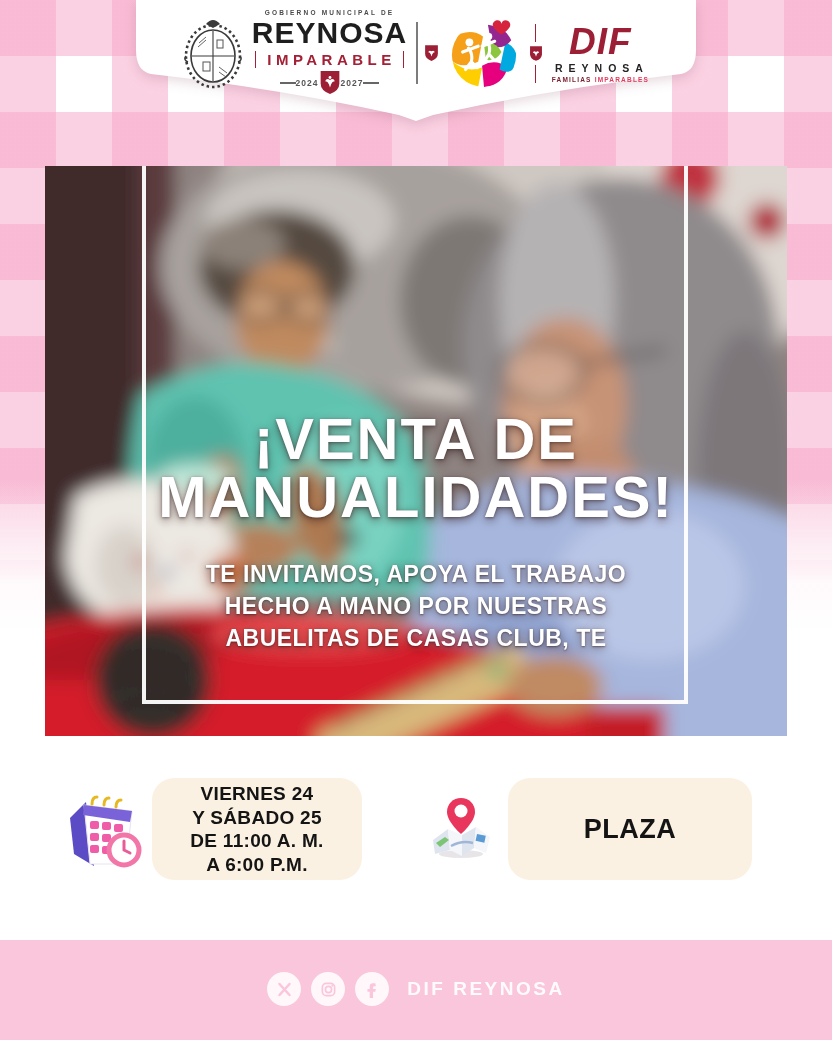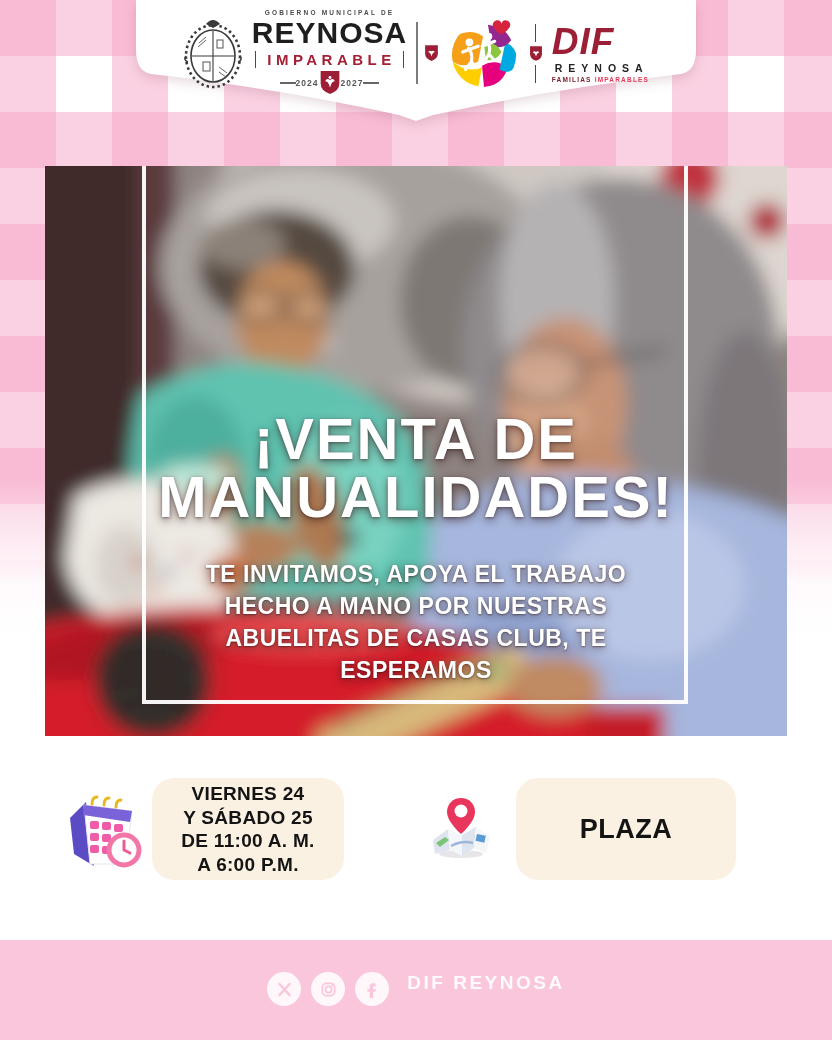--- a/index.html
+++ b/index.html
@@ -26,21 +26,21 @@
   .rey-city { font-size:30px; font-weight:bold; letter-spacing:1px; color:#1e1e1e; margin-top:2px; }
   .rey-tag { display:inline-block; font-size:15px; font-weight:bold; letter-spacing:4.5px; color:#a32035;
     border-left:1.5px solid #a32035; border-right:1.5px solid #a32035; padding:1px 7px 1px 11px; margin-top:3px; }
   .rey-years { display:flex; align-items:center; justify-content:center; margin-top:1px; }
   .rey-years .yr { font-size:8.5px; font-weight:bold; letter-spacing:1px; color:#555; }
   .rey-years .dash { width:16px; height:1.5px; background:#666; }
   .vline-gray { width:1.5px; height:62px; background:#7c7c7c; }
   .div1 { display:flex; align-items:center; gap:6px; flex:0 0 auto; }
   .div2 { display:flex; flex-direction:column; align-items:center; gap:3px; flex:0 0 auto; }
   .vline-red { width:1.5px; height:18px; background:#a32035; }
-  .dif-block { line-height:1; flex:0 0 auto; }
+  .dif-block { text-align:center; line-height:1; flex:0 0 auto; }
   .dif-name { font-size:37px; font-weight:bold; font-style:italic; color:#9c1f35; letter-spacing:1px; }
   .dif-city { font-size:10.5px; font-weight:bold; letter-spacing:6px; color:#232323; margin-top:3px; margin-left:3px; }
   .dif-fam { margin-top:4px; font-size:6.5px; font-weight:bold; letter-spacing:1.2px; }
   .dif-fam .f1 { color:#7c2030; } .dif-fam .f2 { color:#e23a5a; margin-left:3px; }
 
   
   .photo { position:absolute; left:45px; top:166px; width:742px; height:570px; overflow:hidden; z-index:2; background:#8e8380; }
   .photo-frame { position:absolute; left:97px; top:-10px; width:538px; height:540px;
     border:4px solid rgba(255,255,255,0.95); z-index:3; }
   .photo-text { position:absolute; left:0; right:0; top:244px; z-index:4; text-align:center; color:#fff; }
@@ -48,28 +48,28 @@
     text-shadow:0 3px 10px rgba(45,20,20,0.55), 0 1px 3px rgba(45,20,20,0.45); }
   .hero-sub { margin-top:32px; font-size:23px; line-height:32px; font-weight:bold; letter-spacing:0.5px;
     text-shadow:0 2px 8px rgba(45,20,20,0.6), 0 1px 2px rgba(45,20,20,0.5); }
 
   
   .info-row { position:absolute; left:0; top:770px; width:832px; height:122px; z-index:2; }
   .cal-icon { position:absolute; left:62px; top:16px; }
   .map-icon { position:absolute; left:427px; top:26px; }
   .card { position:absolute; top:8px; height:102px; background:#fbf1e2; border-radius:22px;
     display:flex; flex-direction:column; align-items:center; justify-content:center; color:#141414; }
-  .card-schedule { left:152px; width:192px; }
-  .card-location { left:508px; width:220px;margin-left:8px; }
+  .card-schedule { left:152px; width:210px; }
+  .card-location { left:508px; width:244px; }
   .card-schedule .ln { font-size:19px; line-height:23.5px; font-weight:bold; letter-spacing:0.3px; }
   .card-location .ln { font-size:27px; line-height:33px; font-weight:bold; letter-spacing:0.5px; }
 
   
   .footer { position:absolute; left:0; top:940px; width:832px; height:100px; background:#fac6db; z-index:2; }
-  .footer-inner { position:absolute; left:0; right:0; top:32px; display:flex; align-items:flex-start; justify-content:center; gap:10px; }
+  .footer-inner { position:absolute; left:0; right:0; top:32px; display:flex; align-items:center; justify-content:center; gap:10px; }
   .soc { width:34px; height:34px; border-radius:50%; background:rgba(255,255,255,0.85);
     display:flex; align-items:center; justify-content:center; }
   .footer-handle { margin-left:8px; font-size:19px; font-weight:bold; letter-spacing:2.5px; color:rgba(255,255,255,0.93); }
 </style>
 </head>
 <body>
 
 <div class="poster">
   <div class="white-fade"></div>
 
@@ -234,21 +234,20 @@
     <div class="photo-frame"></div>
     <div class="photo-text">
       <div class="hero-title">
         <div>¡VENTA DE</div>
         <div>MANUALIDADES!</div>
       </div>
       <div class="hero-sub">
         <div>TE INVITAMOS, APOYA EL TRABAJO</div>
         <div>HECHO A MANO POR NUESTRAS</div>
         <div>ABUELITAS DE CASAS CLUB, TE</div>
-        <div>ESPERAMOS</div>
       </div>
     </div>
   </div>
 
   <div class="info-row">
     <svg class="cal-icon" width="80" height="88" viewBox="0 0 80 88">
       <path d="M8,32 L24,16 L32,80 L12,68 Z" fill="#5b4bc4"></path>
       <path d="M22,19 L70,25 L64,78 L28,78 Z" fill="#ffffff" stroke="#e9e2ef" stroke-width="1"></path>
       <path d="M22,19 L70,25 L68,36 L21,29 Z" fill="#7a63d8"></path>
       <g fill="none" stroke="#e6b923" stroke-width="3" stroke-linecap="round">

